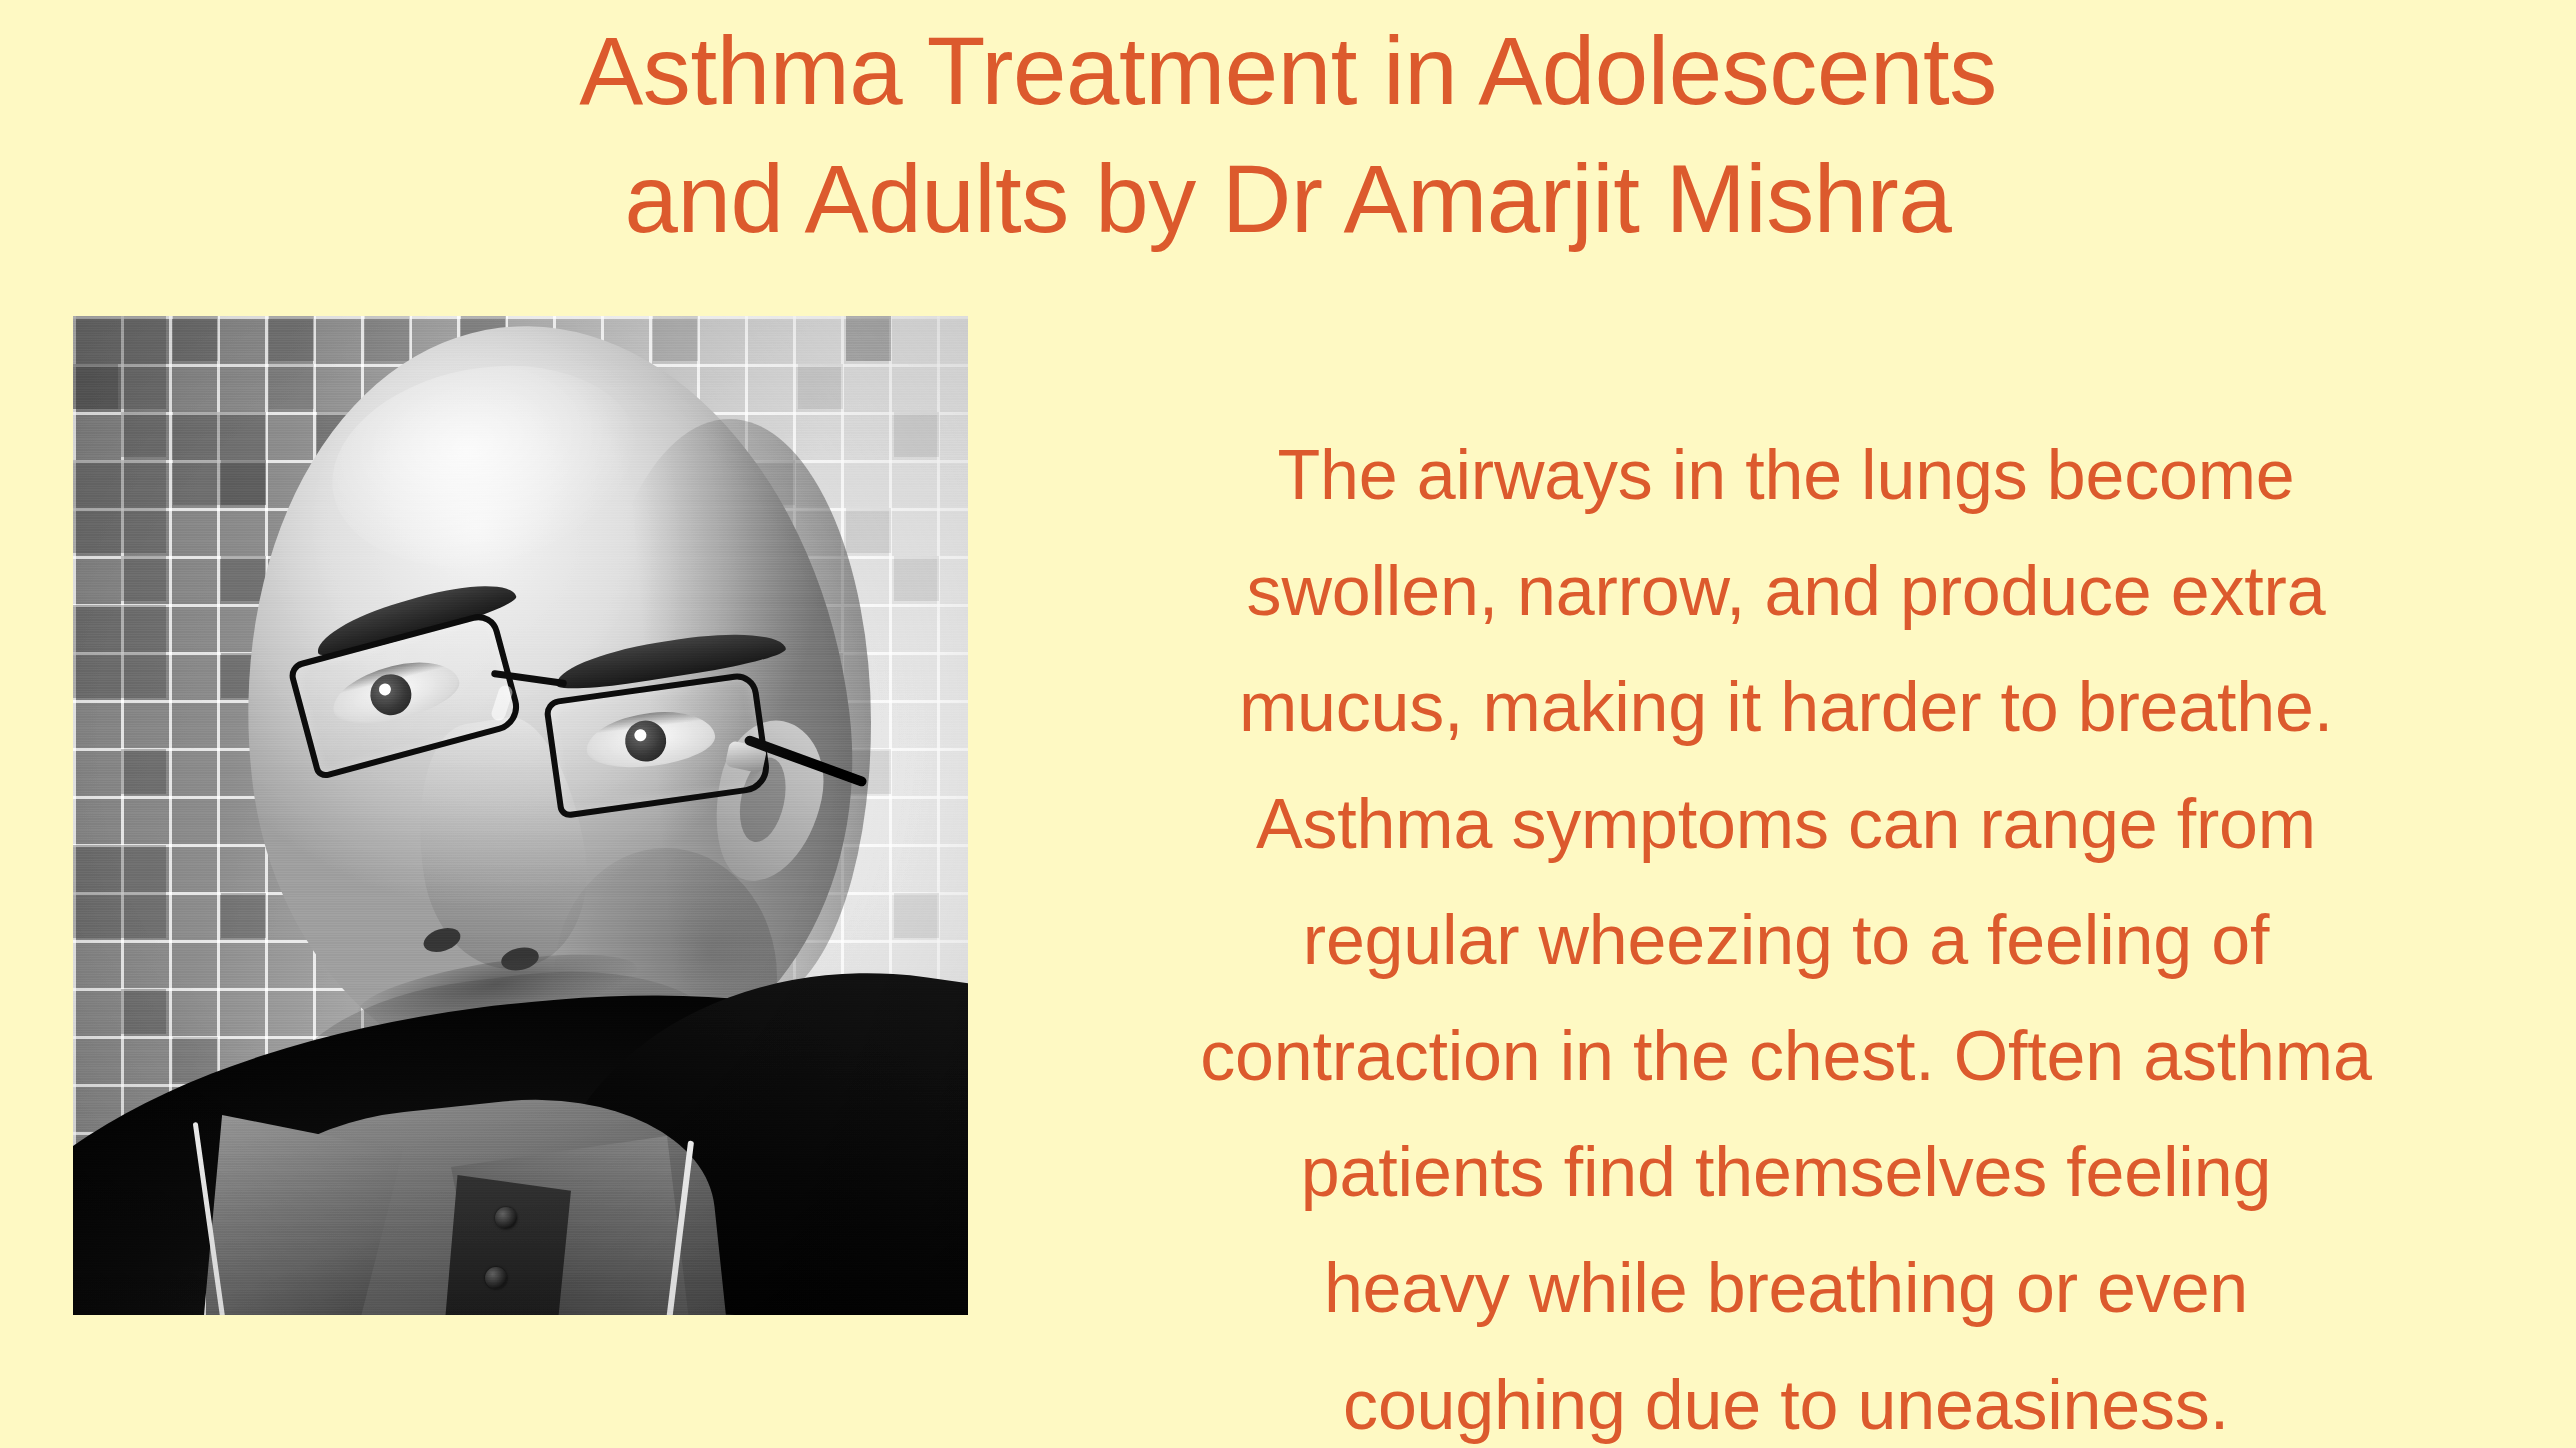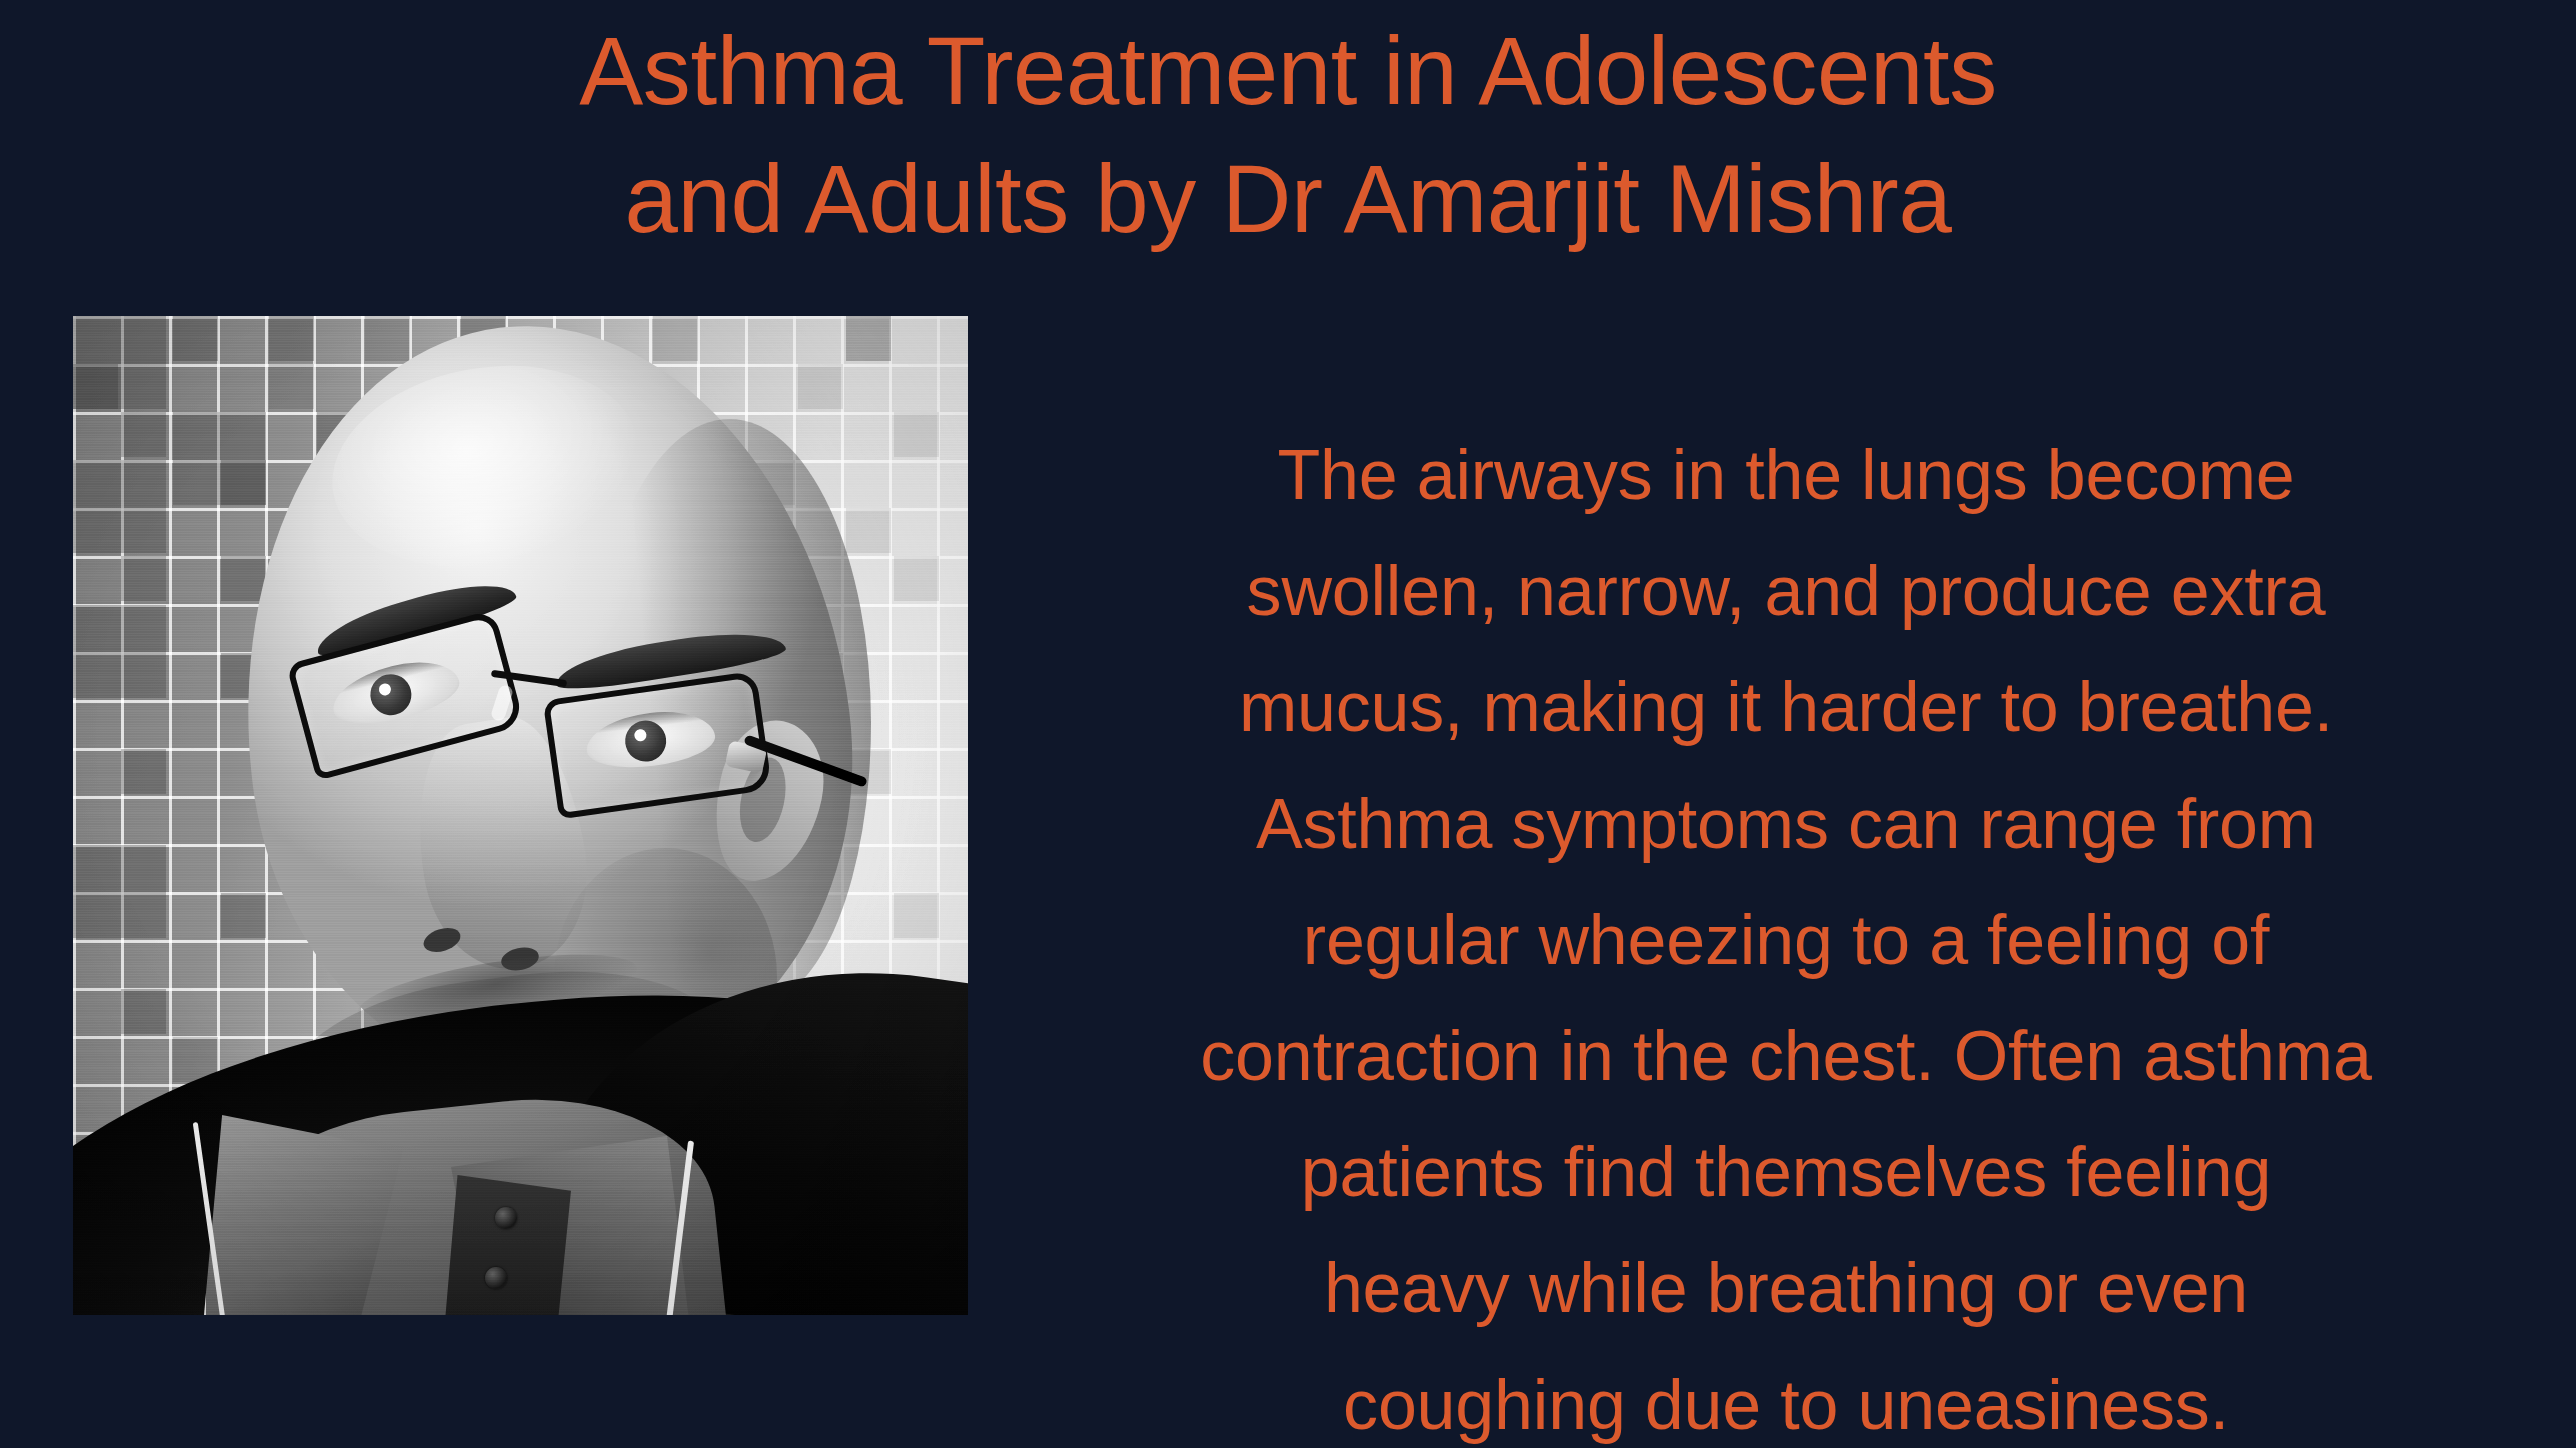--- a/index.html
+++ b/index.html
@@ -11,21 +11,21 @@
     width: 2576px;
     height: 1449px;
     overflow: hidden;
     font-family: "Liberation Sans", sans-serif;
   }
 
   .slide {
     position: relative;
     width: 2576px;
     height: 1449px;
-    background: #0f172a;
+    background: #fef9c3;
   }
 
   
   .title-block {
     position: absolute;
     left: 129px;
     top: 6.9px;
     width: 2318px;
     text-align: center;
     color: #DC5A2D;

